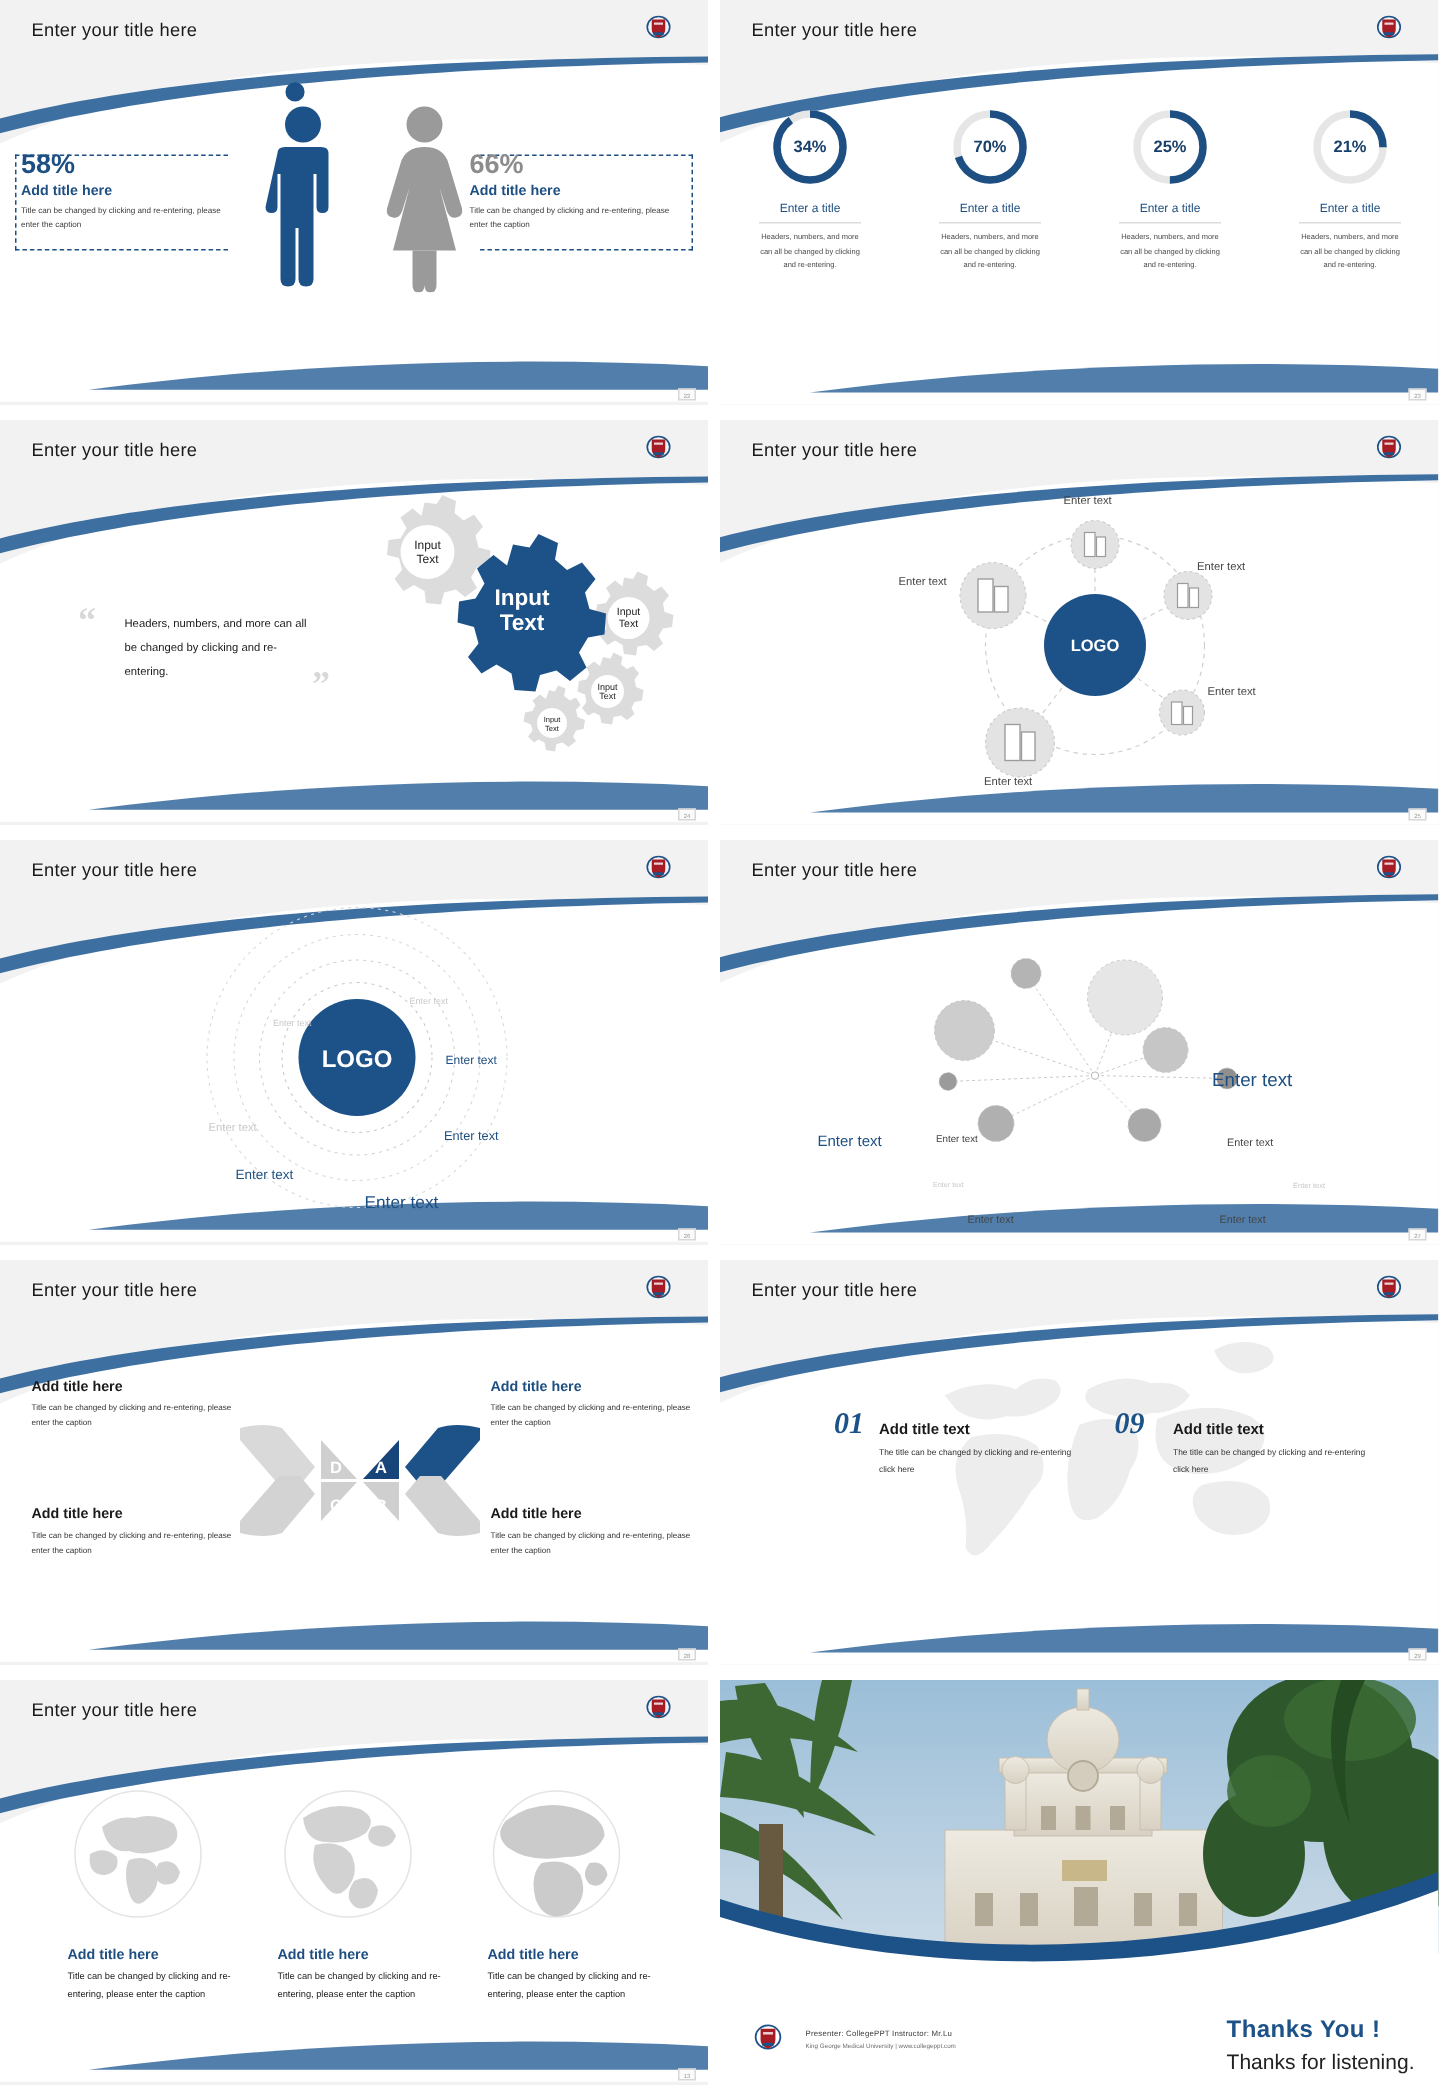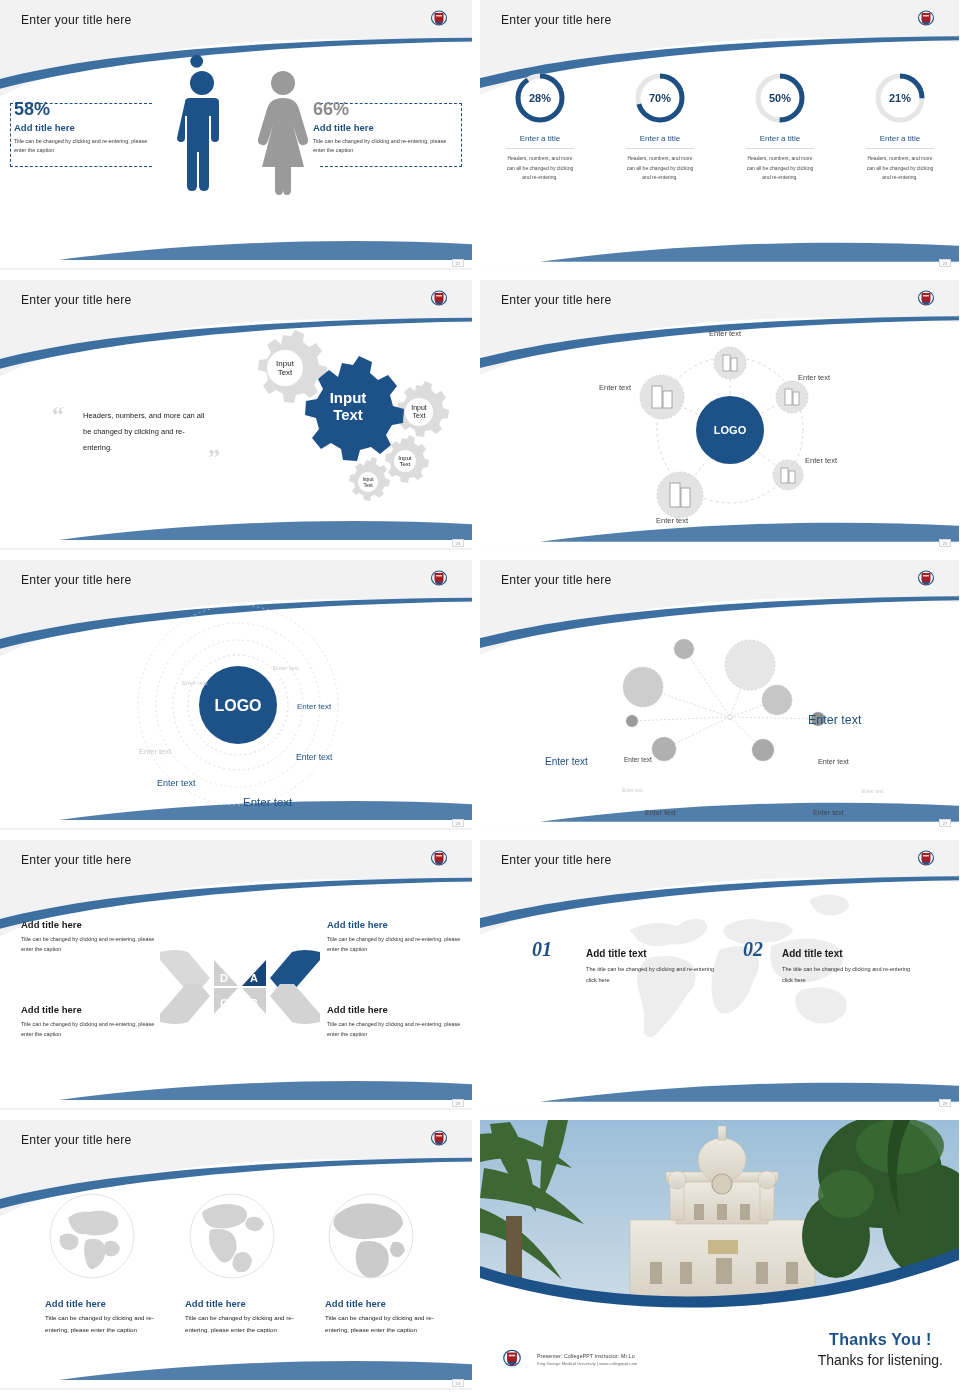--- a/index.html
+++ b/index.html
@@ -172,21 +172,21 @@
       <rect x="13" y="27" width="14" height="4" rx="2" fill="#1d5288"></rect>
     </svg>
 
     <div class="donut-row">
       <div class="donut-col">
         <div class="donut-wrap">
           <svg viewBox="0 0 56 56" width="56" height="56">
             <circle cx="28" cy="28" r="22" fill="none" stroke="#e6e6e6" stroke-width="5"></circle>
             <circle cx="28" cy="28" r="22" fill="none" stroke="#1d4f82" stroke-width="5" stroke-dasharray="124.4 138.2" transform="rotate(-90 28 28)" stroke-linecap="butt"></circle>
           </svg>
-          <div class="donut-lbl">28%</div>
+          <div class="donut-lbl">34%</div>
         </div>
         <div class="donut-title">Enter a title</div>
         <div class="donut-rule"></div>
         <div class="donut-cap">Headers, numbers, and more can all be changed by clicking and re-entering.</div>
       </div>
       <div class="donut-col">
         <div class="donut-wrap">
           <svg viewBox="0 0 56 56" width="56" height="56">
             <circle cx="28" cy="28" r="22" fill="none" stroke="#e6e6e6" stroke-width="5"></circle>
             <circle cx="28" cy="28" r="22" fill="none" stroke="#1d4f82" stroke-width="5" stroke-dasharray="96.8 138.2" transform="rotate(-90 28 28)"></circle>
@@ -196,21 +196,21 @@
         <div class="donut-title">Enter a title</div>
         <div class="donut-rule"></div>
         <div class="donut-cap">Headers, numbers, and more can all be changed by clicking and re-entering.</div>
       </div>
       <div class="donut-col">
         <div class="donut-wrap">
           <svg viewBox="0 0 56 56" width="56" height="56">
             <circle cx="28" cy="28" r="22" fill="none" stroke="#e6e6e6" stroke-width="5"></circle>
             <circle cx="28" cy="28" r="22" fill="none" stroke="#1d4f82" stroke-width="5" stroke-dasharray="69.1 138.2" transform="rotate(-90 28 28)"></circle>
           </svg>
-          <div class="donut-lbl">50%</div>
+          <div class="donut-lbl">25%</div>
         </div>
         <div class="donut-title">Enter a title</div>
         <div class="donut-rule"></div>
         <div class="donut-cap">Headers, numbers, and more can all be changed by clicking and re-entering.</div>
       </div>
       <div class="donut-col">
         <div class="donut-wrap">
           <svg viewBox="0 0 56 56" width="56" height="56">
             <circle cx="28" cy="28" r="22" fill="none" stroke="#e6e6e6" stroke-width="5"></circle>
             <circle cx="28" cy="28" r="22" fill="none" stroke="#1d4f82" stroke-width="5" stroke-dasharray="34.6 138.2" transform="rotate(-90 28 28)"></circle>
@@ -510,30 +510,30 @@
       </g>
     </svg>
     <div class="title">Enter your title here</div>
     <svg class="crest" viewBox="0 0 40 40">
       <ellipse cx="20" cy="20" rx="15" ry="14" fill="none" stroke="#1d5288" stroke-width="2.2"></ellipse>
       <path d="M11 10 h18 v13 q0 8 -9 11 q-9 -3 -9 -11 Z" fill="#a51c24"></path>
       <rect x="14" y="14" width="12" height="3" fill="#fff" opacity=".8"></rect>
       <rect x="13" y="27" width="14" height="4" rx="2" fill="#1d5288"></rect>
     </svg>
 
-    <div style="position:absolute; left:52px; top:98px;">
+    <div style="position:absolute; left:76px; top:98px;">
       <div class="bignum">01</div>
     </div>
     <div style="position:absolute; left:106px; top:108px; width:134px;">
       <div class="ad-title">Add title text</div>
       <div class="ad-cap">The title can be changed by clicking and re-entering click here</div>
     </div>
 
     <div style="position:absolute; left:263px; top:98px;">
-      <div class="bignum">02</div>
+      <div class="bignum">09</div>
     </div>
     <div style="position:absolute; left:302px; top:108px; width:134px;">
       <div class="ad-title">Add title text</div>
       <div class="ad-cap">The title can be changed by clicking and re-entering click here</div>
     </div>
     <div class="pageno">29</div>
   </div>
 
   <div class="gaprow"></div>
 
@@ -659,19 +659,19 @@
     <svg style="position:absolute; left:21px; bottom:21px;" width="22" height="22" viewBox="0 0 40 40">
       <ellipse cx="20" cy="20" rx="15" ry="14" fill="none" stroke="#1d5288" stroke-width="2.2"></ellipse>
       <path d="M11 10 h18 v13 q0 8 -9 11 q-9 -3 -9 -11 Z" fill="#a51c24"></path>
       <rect x="14" y="14" width="12" height="3" fill="#fff" opacity=".8"></rect>
       <rect x="13" y="27" width="14" height="4" rx="2" fill="#1d5288"></rect>
     </svg>
     <div style="position:absolute; left:57px; bottom:24px;">
       <div class="pres-l1">Presenter: CollegePPT   Instructor: Mr.Lu</div>
       <div class="pres-l2">King George Medical University  |  www.collegeppt.com</div>
     </div>
-    <div style="position:absolute; right:16px; bottom:22px; text-align:center;">
+    <div style="position:absolute; right:16px; bottom:8px; ">
       <div class="thanks-big">Thanks You !</div>
       <div class="thanks-sub">Thanks for listening.</div>
     </div>
   </div>
 
 </div>
 
 </body></html>

